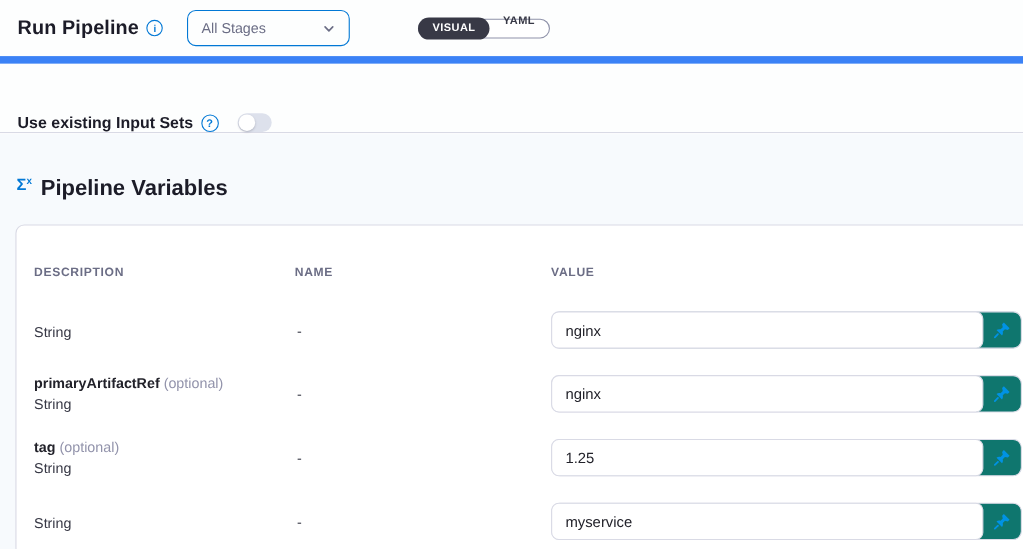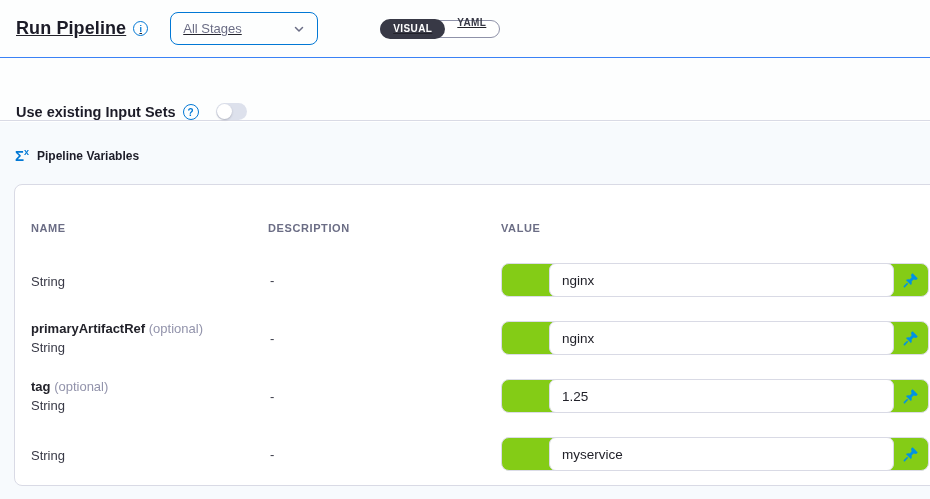--- a/index.html
+++ b/index.html
@@ -8,25 +8,24 @@
     font-family: "Liberation Sans", sans-serif;
     background: #ffffff;
     color: #22222a;
     position: relative;
   }
 
   
   .header {
     height: 58px;
     background: #fdfefe;
-    border-bottom: 1px solid #3b82f6;
+    border-bottom: 7px solid #3b82f6;
     display: flex;
     align-items: center;
     padding: 0 16px;
-    text-decoration: underline;
   }
   .title-wrap { display: flex; align-items: center; gap: 7px; }
   .page-title { font-size: 18px; font-weight: 700; color: #1c1c28; letter-spacing: 0.1px; }
   .info-icon {
     width: 15px; height: 15px; border: 1.4px solid #0278d5; border-radius: 50%;
     color: #0278d5; font-size: 9px; font-weight: 700; font-style: normal;
     display: inline-flex; align-items: center; justify-content: center;
     cursor: pointer; flex: 0 0 auto;
   }
   .stage-select {
@@ -81,26 +80,26 @@
     background: #ffffff; box-shadow: 0 1px 2px rgba(40,41,61,0.25);
   }
 
   
   .form-body {
     position: absolute; top: 122px; left: 0; right: 0; bottom: 0;
     background: #f7fafd;
     padding-top: 26px;
   }
   .section-title-row {
-    display: flex; align-items: center; gap: 8px;
-    margin: 0 0 21px 15px;
+    display: flex; align-items: flex-start; gap: 8px;
+    margin: 12px 0 21px 15px;
   }
   .sigma-icon { color: #0278d5; font-weight: 700; font-size: 15px; line-height: 1; }
   .sigma-icon sup { font-size: 9px; font-weight: 700; margin-left: 0px; }
-  .section-title { font-size: 12px; font-weight: 700; color: #1c1c28; }
+  .section-title { font-size: 20px; font-weight: 700; color: #1c1c28; }
 
   .card {
     margin-left: 14px; margin-right: -20px;
     height: 302px;
     background: #ffffff;
     border: 1px solid #d9dae5;
     border-radius: 8px;
     padding-top: 20px;
     overflow: hidden;
   }
@@ -118,22 +117,21 @@
   .name-line { font-size: 13px; line-height: 1.25; }
   .var-name { font-weight: 700; color: #22222a; }
   .var-optional { font-weight: 400; color: #9293ab; }
   .var-type { font-size: 13px; color: #383946; margin-top: 3px; }
   .desc-dash { font-size: 13px; color: #383946; padding-left: 2px; }
 
   .value-group {
     display: flex; align-items: stretch;
     width: 428px; height: 34px;
     border: 1px solid #dbdce7; border-radius: 8px;
-    background: #84cc16;
-    padding-left: 48px;
+    background: #0f766e;
   }
   .value-input {
     flex: 1;
     border: 1px solid #d9dae5; border-radius: 7px;
     margin: -1px 0 -1px -1px;
     background: #ffffff;
     padding: 0 12px;
     font-family: "Liberation Sans", sans-serif;
     font-size: 13.5px; color: #22222a;
     outline: none;
@@ -180,22 +178,22 @@
 <div class="form-body">
 
   <div class="section-title-row">
     <span class="sigma-icon"><span>Σ</span><sup>x</sup></span>
     <span class="section-title">Pipeline Variables</span>
   </div>
 
   <div class="card">
 
     <div class="thead">
+      <div class="th">DESCRIPTION</div>
       <div class="th">NAME</div>
-      <div class="th">DESCRIPTION</div>
       <div class="th">VALUE</div>
     </div>
 
     <div class="trow">
       <div>
         <div class="var-type">String</div>
       </div>
       <div class="desc-dash">-</div>
       <div class="value-group">
         <input class="value-input" type="text" value="nginx" style="">

